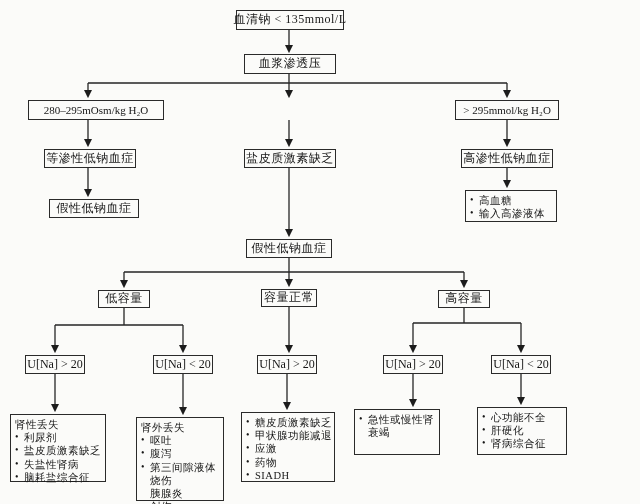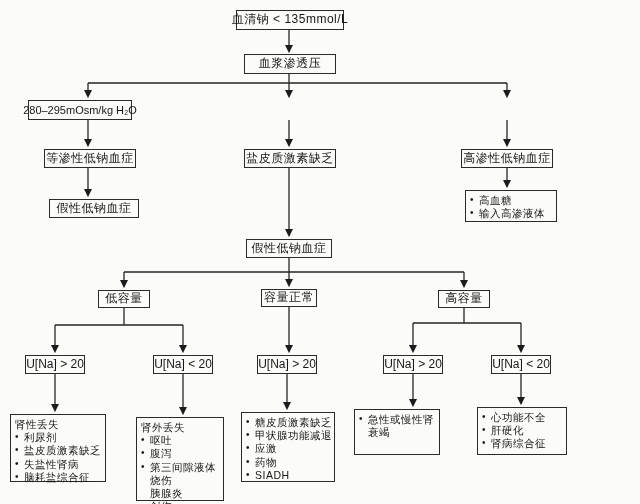--- a/index.html
+++ b/index.html
@@ -1,18 +1,18 @@
 <!DOCTYPE html>
 <html><head>
 <meta charset="utf-8">
 <style>
   html,body{margin:0;padding:0;background:#e8e8e6;}
   #stage{
     position:relative;width:640px;height:504px;background:#fbfbf9;
-    font-family:Liberation Sans, sans-serif;color:#161616;overflow:hidden;
+    font-family:Liberation Serif, serif;color:#161616;overflow:hidden;
   }
   #wires{position:absolute;left:0;top:0;width:640px;height:504px;}
   .node{
     position:absolute;box-sizing:border-box;border:1.4px solid #2a2a2a;background:#fbfbf9;
     display:flex;align-items:center;justify-content:center;
     font-size:12px;line-height:1.1;white-space:nowrap;letter-spacing:.5px;
   }
   .formula{font-size:11px;letter-spacing:0;}
   .una{font-size:12px;letter-spacing:0;}
   .list{
@@ -62,21 +62,22 @@
       <path d="M183 374 V413" marker-end="url(#arw)"></path>
       <path d="M287 374 V408" marker-end="url(#arw)"></path>
       <path d="M413 374 V405" marker-end="url(#arw)"></path>
       <path d="M521 374 V403" marker-end="url(#arw)"></path>
     </g>
   </svg>
 
   <div class="node" style="left:236px;top:10px;width:108px;height:20px">血清钠 &lt; 135mmol/L</div>
   <div class="node" style="left:244px;top:54px;width:92px;height:20px">血浆渗透压</div>
 
-  <div class="node formula" style="left:28px;top:100px;width:104px;height:20px">280–295mOsm/kg H₂O</div>
+  <div class="node formula" style="left:28px;top:100px;width:136px;height:20px">280–295mOsm/kg H₂O</div>
+  <div class="node formula" style="left:455px;top:100px;width:104px;height:20px">&gt; 295mmol/kg H₂O</div>
 
   <div class="node" style="left:44px;top:149px;width:92px;height:19px">等渗性低钠血症</div>
   <div class="node" style="left:244px;top:149px;width:92px;height:19px">盐皮质激素缺乏</div>
   <div class="node" style="left:461px;top:149px;width:92px;height:19px">高渗性低钠血症</div>
 
   <div class="node" style="left:49px;top:199px;width:90px;height:19px">假性低钠血症</div>
 
   <div class="node list" style="left:465px;top:190px;width:92px;height:32px">
     <div class="li">
         <span class="bullet">•</span>

